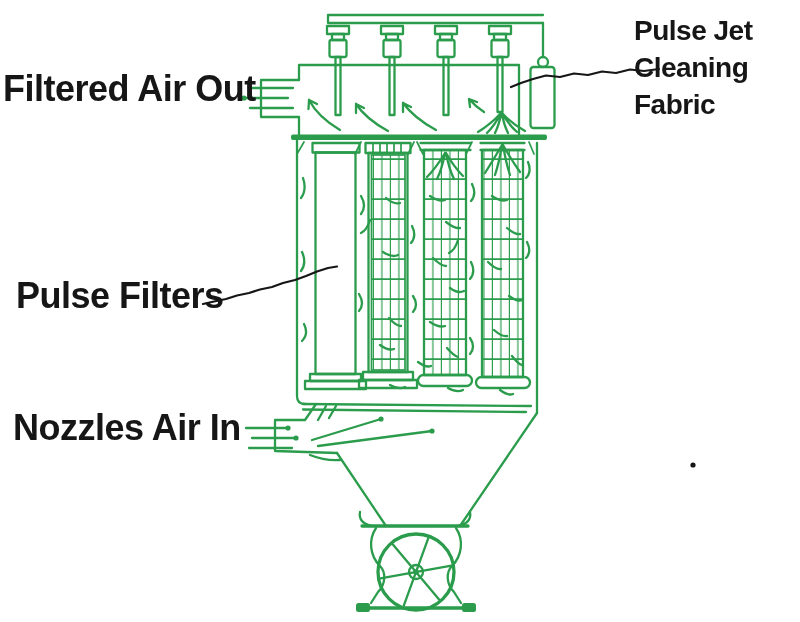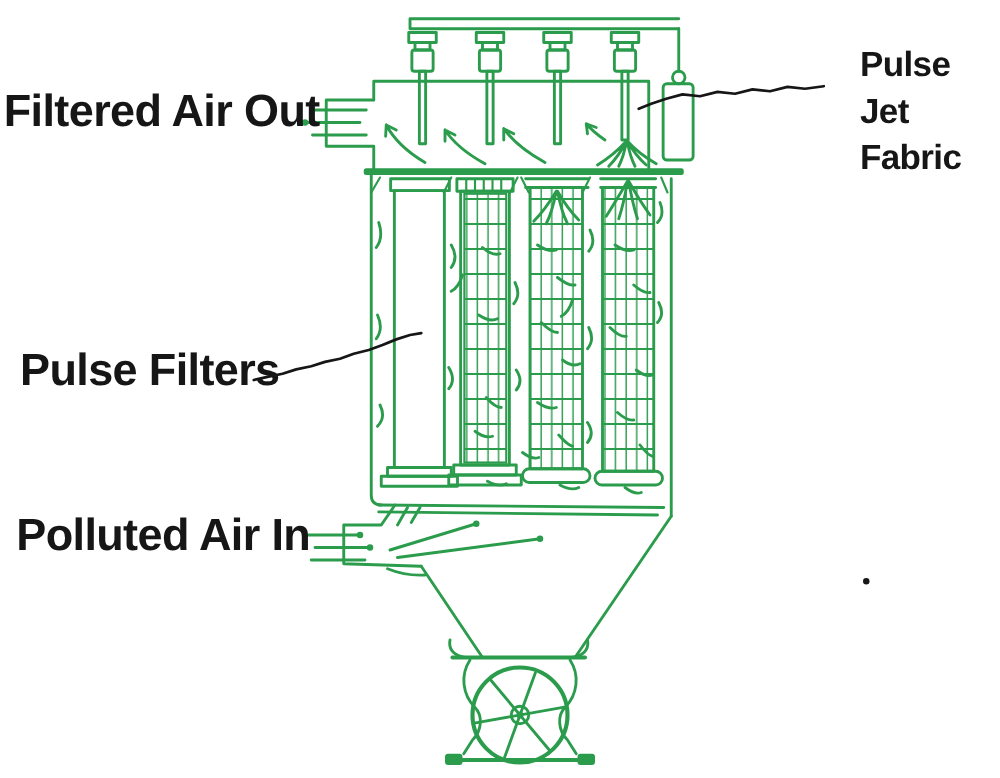--- a/index.html
+++ b/index.html
@@ -200,21 +200,22 @@
       <rect class="gf" x="462" y="603" width="14" height="9" rx="2.5"></rect>
     </g>
 
     <path class="bl" d="M659,69 L644,71 L630,69.5 L616,73 L602,71.5 L588,75 L574,73.5 L560,77 L546,75.5 L533,79 L521,83 L511,87"></path>
     <path class="bl" d="M203,304 L214,301.5 L226,299 L237,295.5 L249,293 L260,289.5 L272,287 L283,283 L295,280 L306,276 L317,271.5 L328,268 L337,266.5"></path>
     <circle class="bf" cx="693" cy="465" r="2.6"></circle>
   </svg>
 
   <div class="lbl" style="left:3px;top:74px;">Filtered Air Out</div>
 
-  <div style="position:absolute;left:688px;top:12px;margin-top:21px;">
+  <div style="position:absolute;left:634px;top:12px;">
     <div class="pj-line">Pulse Jet</div>
+    <div class="pj-line">Cleaning</div>
     <div class="pj-line">Fabric</div>
   </div>
 
   <div class="lbl" style="left:16px;top:281px;">Pulse Filters</div>
 
-  <div class="lbl" style="left:13px;top:413px;">Polluted Air In</div>
+  <div class="lbl" style="left:13px;top:413px;">Nozzles Air In</div>
 </div>
 
 </body></html>

